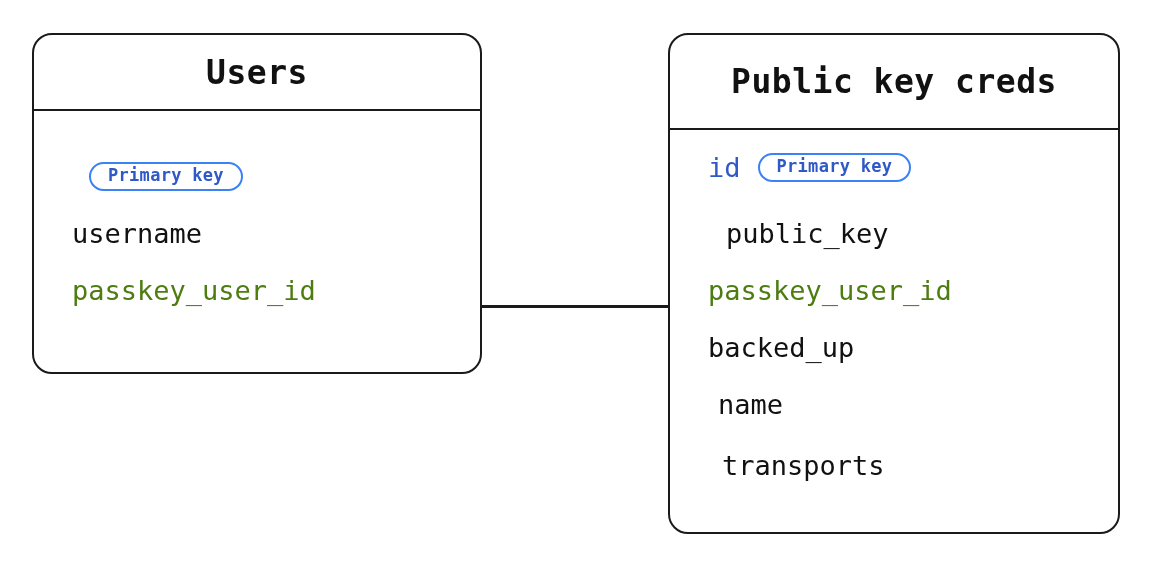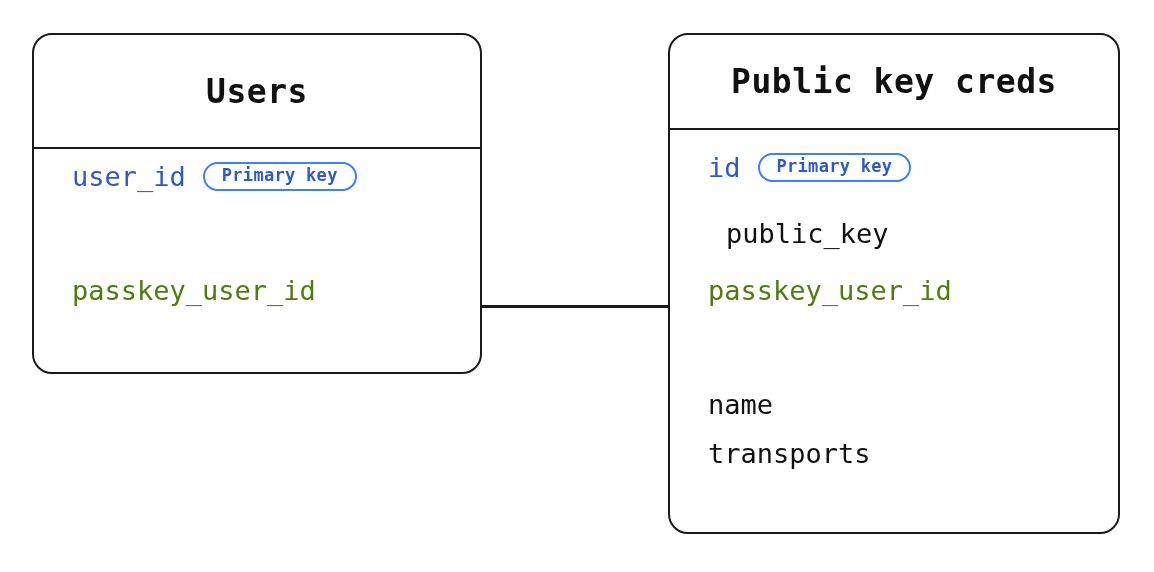--- a/index.html
+++ b/index.html
@@ -105,29 +105,31 @@
     position: absolute;
     background: #1a1a1a;
   }
 </style>
 </head>
 <body>
 
 <div id="canvas">
 
   <div class="entity" id="entity-users" style="left: 32px; top: 33px; width: 450px; height: 341px;">
-    <div class="entity-header" style="height: 114px;">
+    <div class="entity-header" style="height: 76px;">
       <div class="entity-title">Users</div>
     </div>
     <div class="entity-fields" id="fields-users" style="top: 95px; bottom: 0px;">
         <div class="field-row" style="top: 29px; padding-left: 38px;">
-          <span class="field-name pk">user_id</span>
           <span class="pk-badge">
             <span class="pk-badge-label">Primary key</span>
           </span>
+        </div>
+        <div class="field-row" style="top: 86px; padding-left: 38px;">
+          <span class="field-name plain">username</span>
         </div>
         <div class="field-row" style="top: 143px; padding-left: 38px;">
           <span class="field-name fk">passkey_user_id</span>
         </div>
       </div>
   </div>
 
   <div class="entity" id="entity-creds" style="left: 668px; top: 33px; width: 452px; height: 501px;">
     <div class="entity-header" style="height: 95px; text-align: right;">
       <div class="entity-title">Public key creds</div>
@@ -138,24 +140,27 @@
           <span class="pk-badge">
             <span class="pk-badge-label">Primary key</span>
           </span>
         </div>
         <div class="field-row" style="top: 86px; padding-left: 56px;">
           <span class="field-name plain">public_key</span>
         </div>
         <div class="field-row" style="top: 143px; padding-left: 38px;">
           <span class="field-name fk">passkey_user_id</span>
         </div>
-        <div class="field-row" style="top: 257px; padding-left: 38px;">
+        <div class="field-row" style="top: 200px; padding-left: 38px;">
+          <span class="field-name plain">backed_up</span>
+        </div>
+        <div class="field-row" style="top: 257px; padding-left: 48px;">
           <span class="field-name plain">name</span>
         </div>
-        <div class="field-row" style="top: 306px; padding-left: 38px;">
+        <div class="field-row" style="top: 318px; padding-left: 52px;">
           <span class="field-name plain">transports</span>
         </div>
       </div>
   </div>
 
   <div class="connector" id="connector-0" style="left: 482px; top: 305px; width: 186px; height: 3px;"></div>
 
 </div>
 
 </body></html>

